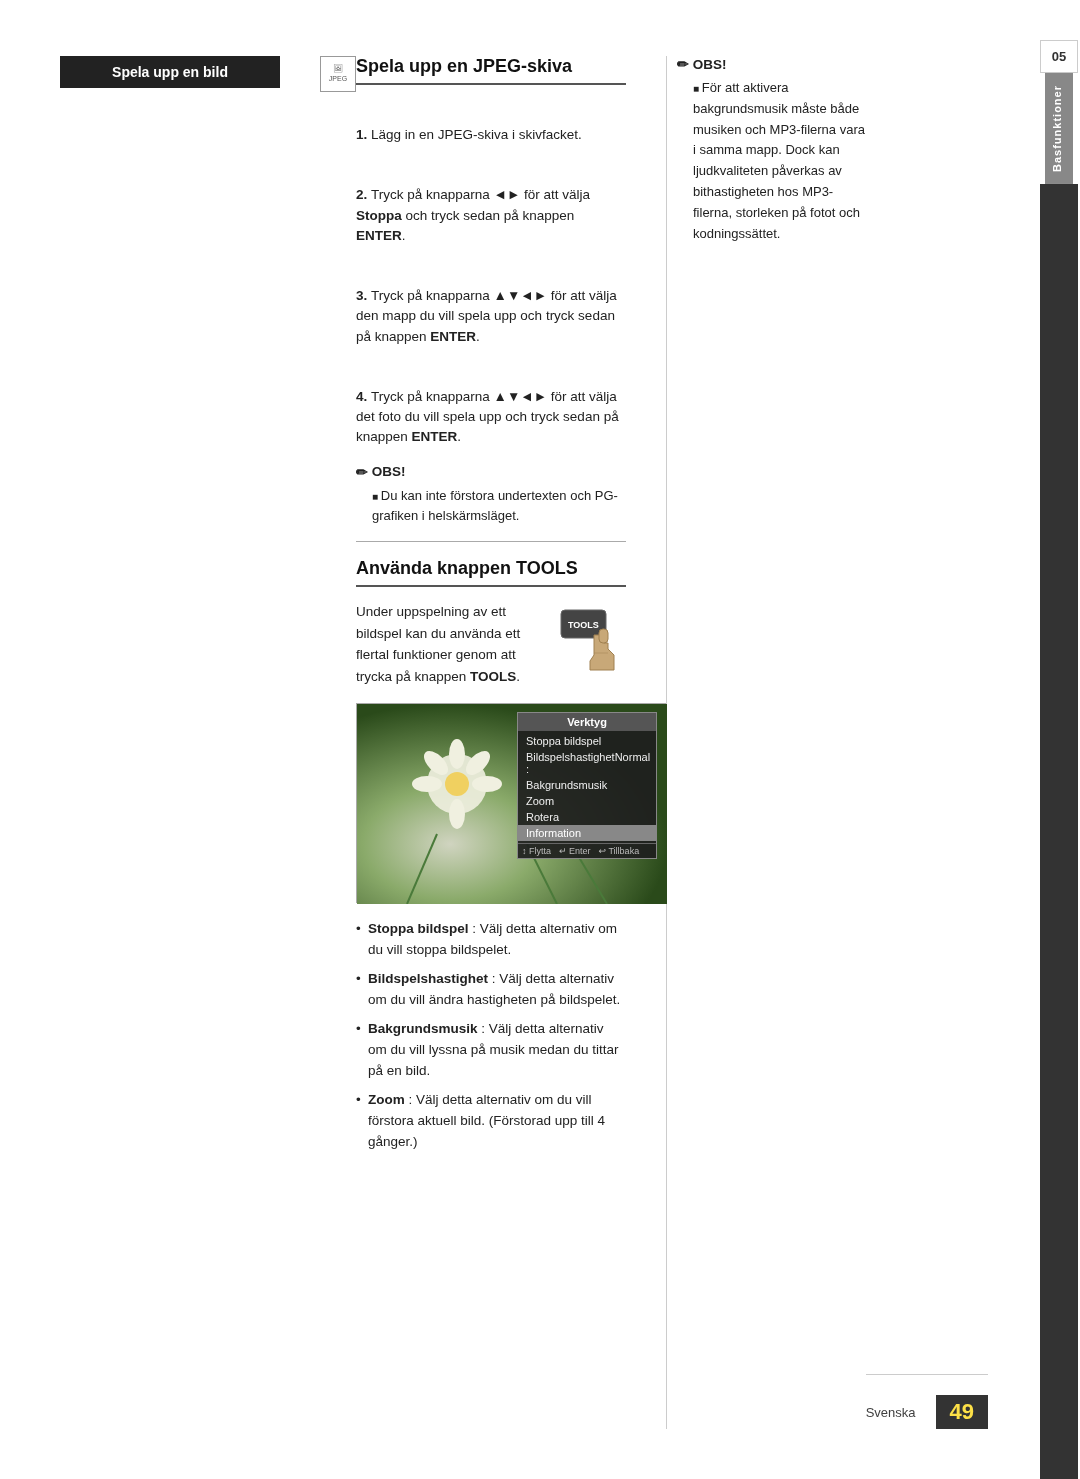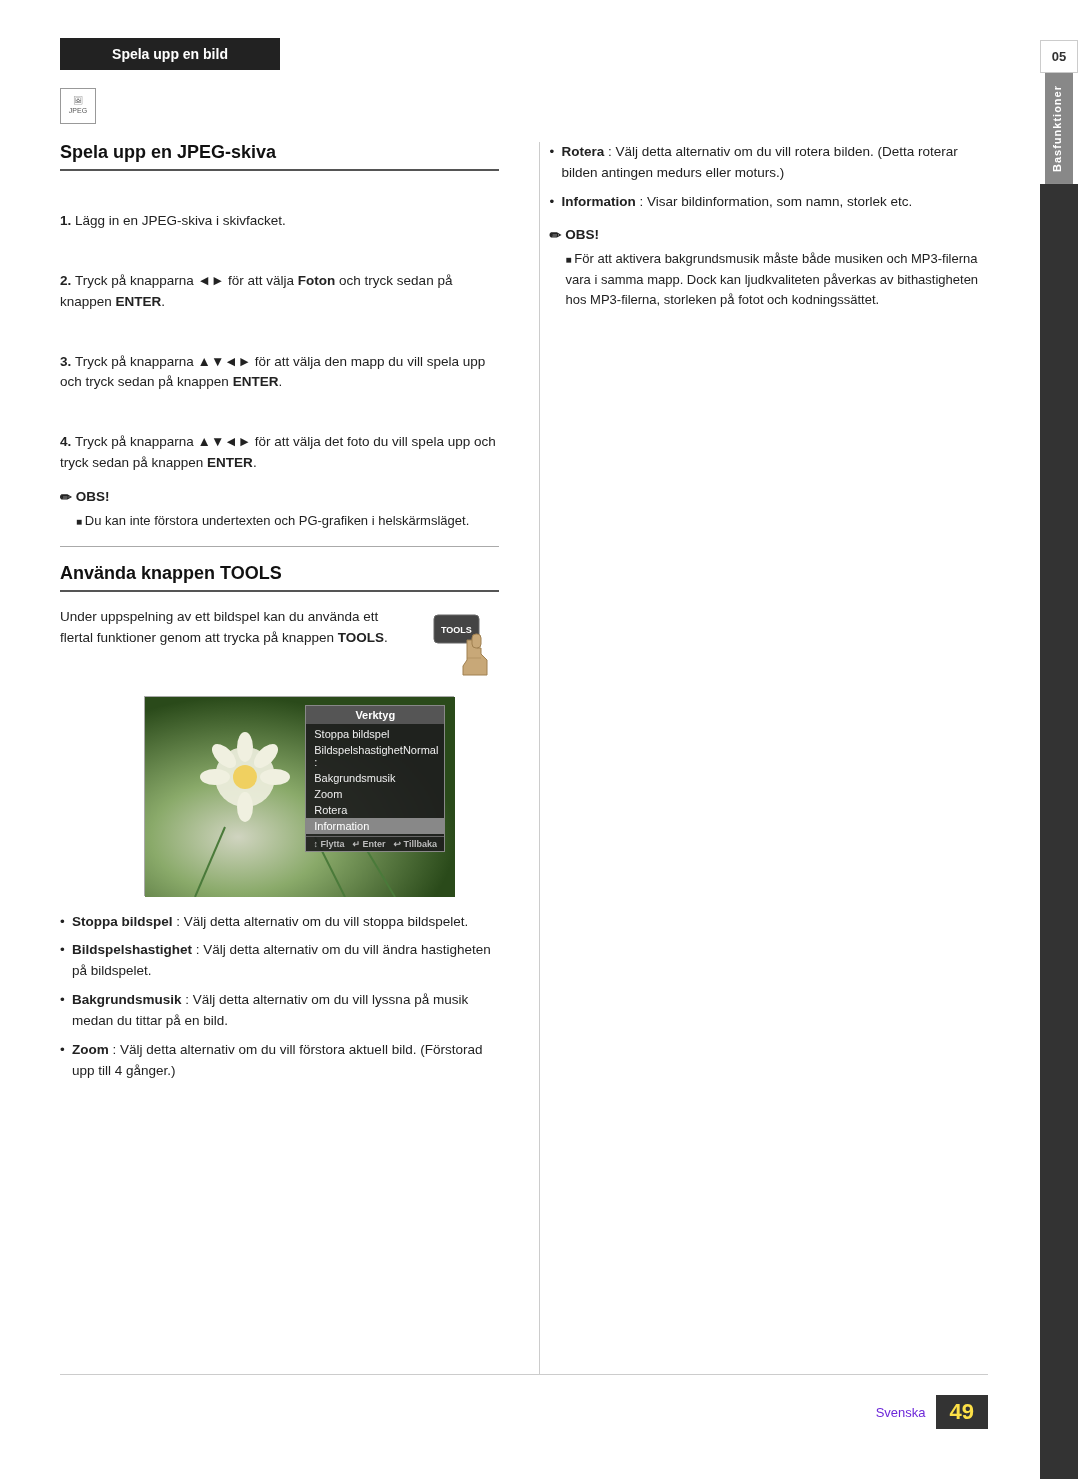--- a/index.html
+++ b/index.html
@@ -62,23 +62,23 @@
       width: 38px;
       background: #333;
       flex: 1;
       margin-top: 0;
     }
 
     
     .main-content {
       width: calc(100% - 42px);
       height: 100%;
-      padding: 38px 50px 50px 60px;
-      display: flex;
-      flex-direction: column;
+      padding: 56px 50px 50px 60px;
+      display: flex;
+      flex-direction: row;
     }
 
     
     .two-col {
       display: flex;
       gap: 30px;
       flex: 1;
     }
 
     .left-col {
@@ -243,22 +243,21 @@
     .menu-item.selected {
       background: #888;
       color: white;
     }
 
     .menu-footer {
       border-top: 1px solid #666;
       padding: 2px 4px;
       display: flex;
       gap: 8px;
-      justify-content: center;
-      font-weight: bold;
+      justify-content: flex-start;
     }
 
     .menu-footer-item {
       color: #bbb;
       font-size: 9px;
     }
 
     
     .bullet-list {
       list-style: none;
@@ -301,22 +300,22 @@
       display: flex;
       justify-content: flex-end;
       align-items: center;
       padding-top: 20px;
       border-top: 1px solid #ccc;
       margin-top: auto;
     }
 
     .footer-lang {
       font-size: 13px;
-      color: #6d28d9;
-      margin-right: 10px;
+      color: #404040;
+      margin-right: 20px;
     }
 
     .footer-page {
       font-size: 22px;
       font-weight: bold;
       background: #333;
       color: #fde047;
       padding: 4px 14px;
     }
 
@@ -350,21 +349,21 @@
 
       <div class="left-col">
 
         <h2 class="section-title">Spela upp en JPEG-skiva</h2>
 
         <ol class="numbered-list">
           <li>
             <span class="num">1.</span>&nbsp;<span>Lägg in en JPEG-skiva i skivfacket.</span>
           </li>
           <li>
-            <span class="num">2.</span>&nbsp;<span>Tryck på knapparna ◄► för att välja <strong>Foton</strong> och tryck sedan på knappen <strong>ENTER</strong>.</span>
+            <span class="num">2.</span>&nbsp;<span>Tryck på knapparna ◄► för att välja <strong>Stoppa</strong> och tryck sedan på knappen <strong>ENTER</strong>.</span>
           </li>
           <li>
             <span class="num">3.</span>&nbsp;<span>Tryck på knapparna ▲▼◄► för att välja den mapp du vill spela upp och tryck sedan på knappen <strong>ENTER</strong>.</span>
           </li>
           <li>
             <span class="num">4.</span>&nbsp;<span>Tryck på knapparna ▲▼◄► för att välja det foto du vill spela upp och tryck sedan på knappen <strong>ENTER</strong>.</span>
           </li>
         </ol>
 
         <div class="obs-section">
@@ -476,28 +475,20 @@
             <li>
               <strong>Zoom</strong> : Välj detta alternativ om du vill förstora aktuell bild. (Förstorad upp till 4 gånger.)
             </li>
           </ul>
         </div>
 
       </div>
 
       <div class="right-col">
 
-        <ul class="right-bullet-list">
-          <li>
-            <strong>Rotera</strong> : Välj detta alternativ om du vill rotera bilden. (Detta roterar bilden antingen medurs eller moturs.)
-          </li>
-          <li>
-            <strong>Information</strong> : Visar bildinformation, som namn, storlek etc.
-          </li>
-        </ul>
 
         <div class="obs-section">
           <div class="obs-title">
             <span class="obs-pencil">✏</span>
             <strong>OBS!</strong>
           </div>
           <ul class="obs-bullet">
             <li>För att aktivera bakgrundsmusik måste både musiken och MP3-filerna vara i samma mapp. Dock kan ljudkvaliteten påverkas av bithastigheten hos MP3-filerna, storleken på fotot och kodningssättet.</li>
           </ul>
         </div>

